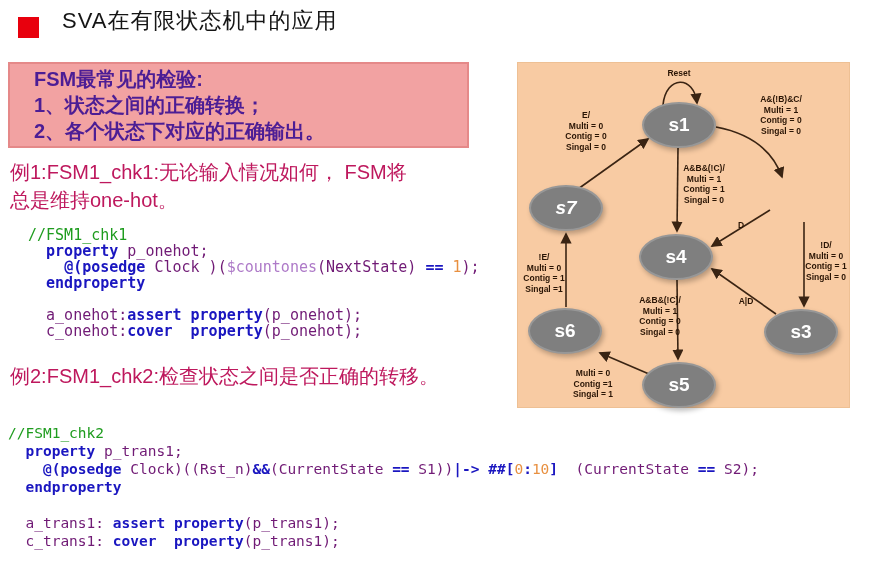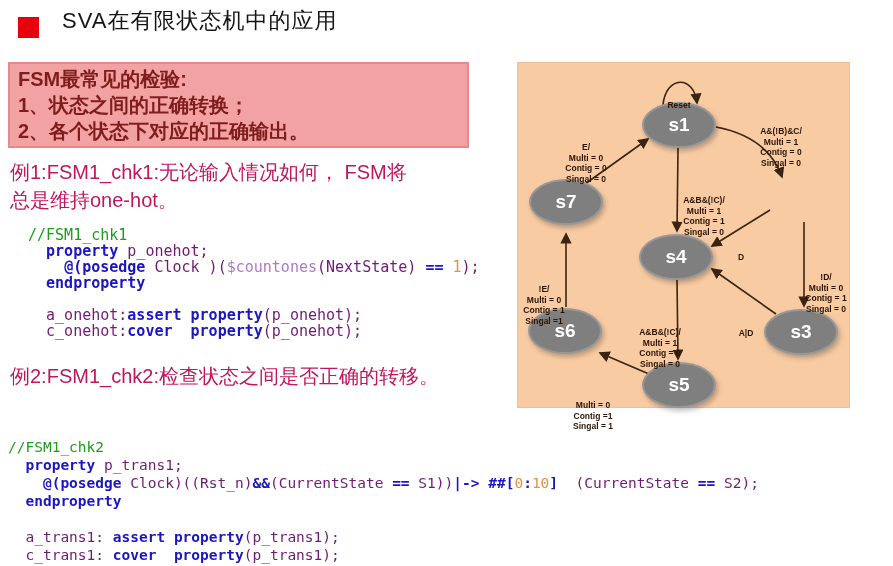--- a/index.html
+++ b/index.html
@@ -7,51 +7,51 @@
     position:relative; width:893px; height:566px; background:#ffffff;
     font-family:"Liberation Sans", sans-serif; overflow:hidden; color:#1a1a1a;
   }
   
   .title-bullet { position:absolute; left:18px; top:17px; width:21px; height:21px; background:var(--accent-red,#e8000d); }
   .page-title { position:absolute; left:62px; top:6px; font-size:22px; font-weight:400; color:#151515; letter-spacing:1px; }
   
   .pink-box {
     position:absolute; left:8px; top:62px; width:461px; height:86px; box-sizing:border-box;
     background:var(--pink-box-bg,#f2a2a2); border:2px solid var(--pink-box-border,#e58989);
-    padding:2px 8px; font-weight:bold; font-size:20px; line-height:26px; color:#7f1d1d;
+    padding:2px 24px; font-weight:bold; font-size:20px; line-height:26px; color:#4c1d95;
   }
   
   .example { position:absolute; font-size:20px; line-height:28px; color:#be185d; white-space:pre-line; }
   .example1 { left:10px; top:158px; }
   .example2 { left:10px; top:362px; }
   
   .code { position:absolute; font-family:"DejaVu Sans Mono","Liberation Mono",monospace; white-space:pre; color:#1a1a1a; }
   .code1 { left:28px; top:227px; font-size:15px; line-height:16px; }
-  .code2 { left:8px;  top:424px; font-size:14.5px; line-height:18px;margin-top:14px; }
+  .code2 { left:8px;  top:424px; font-size:14.5px; line-height:18px; }
   .cm  { color:var(--code-comment,#1e9c1e); }
   .kw  { color:var(--code-keyword,#1a16c0); font-weight:bold; }
   .sys { color:var(--code-system,#ae7ac8); }
   .num { color:var(--code-number,#e89040); }
   .pl  { color:#701a75; }
   
   .diagram {
     position:absolute; left:517px; top:62px; width:333px; height:346px; box-sizing:border-box;
     background:var(--diagram-bg,#f8cba3); border:1px solid #eec094;
   }
   .diagram svg { position:absolute; left:0; top:0; }
   .edge { stroke:var(--edge-line,#3a2413); stroke-width:1.6; fill:none; }
   .state {
     position:absolute; width:74px; height:46px; border-radius:50%;
     background:var(--node-gray,#7f7f7f); border:2px solid #979797; box-sizing:border-box;
     transform:translate(-50%,-50%); display:flex; align-items:center; justify-content:center;
     color:#fff; font-weight:bold; font-size:19px; box-shadow:2px 3px 5px rgba(0,0,0,0.25);
   }
   .edge-label {
     position:absolute; transform:translate(-50%,-50%); font-size:8.5px; line-height:10.5px;
-    font-weight:600; color:#2a1505; text-align:center; white-space:pre;margin-top:32px;
+    font-weight:600; color:#2a1505; text-align:center; white-space:pre;
   }
 </style>
 </head>
 <body>
 
 <div class="slide">
 
   <div class="title-bullet"></div>
   <div class="page-title">SVA在有限状态机中的应用</div>
 
@@ -86,21 +86,21 @@
       <line class="edge" x1="258" y1="251" x2="194" y2="206" marker-end="url(#arrow)"></line>
       <line class="edge" x1="159" y1="217" x2="160" y2="296" marker-end="url(#arrow)"></line>
       <line class="edge" x1="131" y1="311" x2="82" y2="290" marker-end="url(#arrow)"></line>
       <line class="edge" x1="48" y1="244" x2="48" y2="171" marker-end="url(#arrow)"></line>
     </svg>
   <div class="state" style="left: 161px; top: 62px; text-align: right;">s1</div>
       <div class="state" style="left: 283px; top: 269px;">s3</div>
       <div class="state" style="left: 158px; top: 194px;">s4</div>
       <div class="state" style="left: 161px; top: 322px;">s5</div>
       <div class="state" style="left: 47px; top: 268px;">s6</div>
-      <div class="state" style="left: 48px; top: 139px;">s7</div>
+      <div class="state" style="left: 48px; top: 145px; font-style: italic;">s7</div>
       <div class="edge-label" style="left: 161px; top: 10px;">Reset</div>
       <div class="edge-label" style="left: 68px; top: 68px;">E/
 Multi = 0
 Contig = 0
 Singal = 0</div>
       <div class="edge-label" style="left: 263px; top: 52px;">A&amp;(!B)&amp;C/
 Multi = 1
 Contig = 0
 Singal = 0</div>
       <div class="edge-label" style="left: 186px; top: 121px;">A&amp;B&amp;(!C)/

